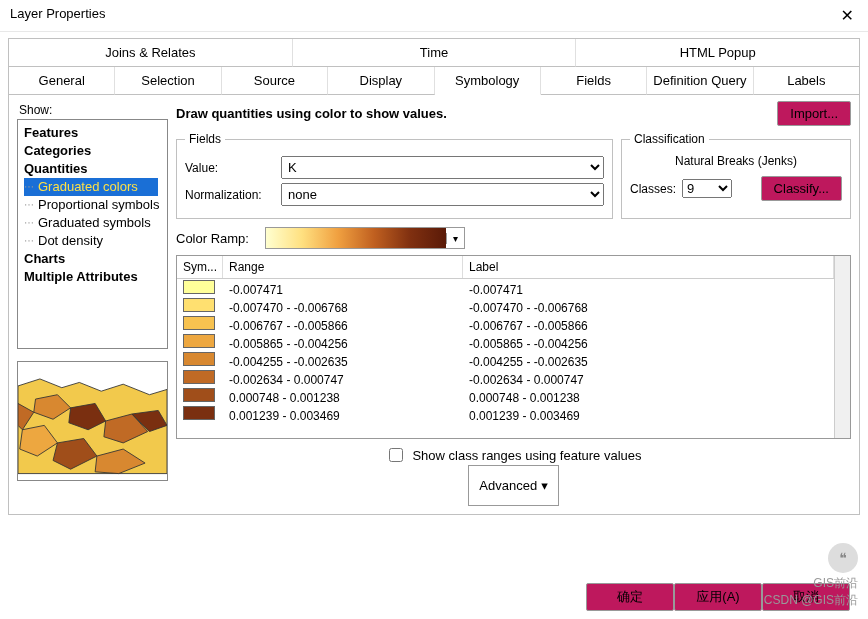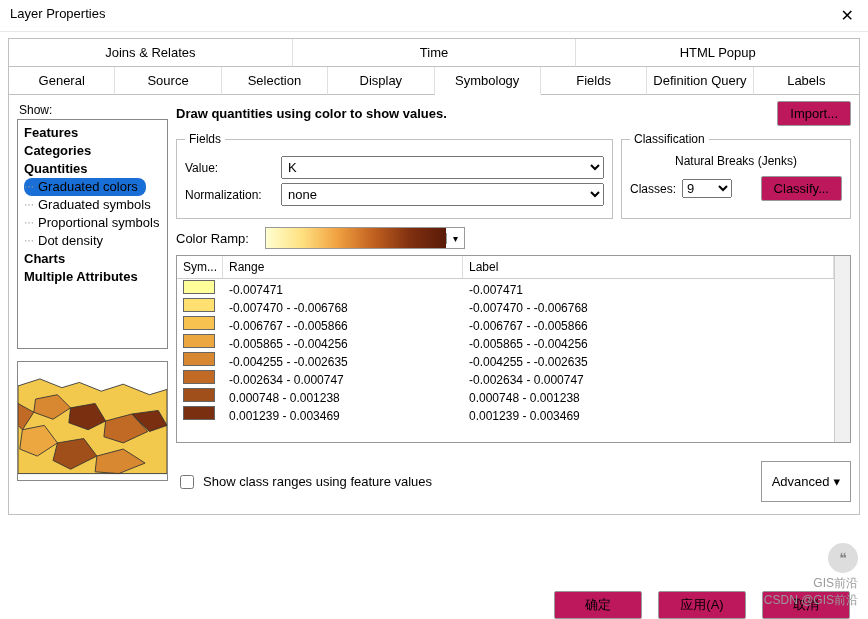--- a/index.html
+++ b/index.html
@@ -14,21 +14,21 @@
 .tab:last-child { border-right: none; }
 .tab.active { font-weight: normal; border-bottom: 1px solid #fff; position: relative; }
 .tabrow.top .tab { border-bottom: 1px solid #c0c0c0; }
 .content { border: 1px solid #c0c0c0; border-top: none; padding: 6px 8px 8px 8px; display: flex; gap: 8px; position: relative; height: 420px; }
 .leftcol { width: 151px; display: flex; flex-direction: column; }
 .show-label { font-size: 12px; margin: 2px 0 2px 2px; }
 .treebox { border: 1px solid #888; height: 230px; padding: 4px 6px; font-size: 13px; line-height: 18px; overflow: hidden; }
 .tree-top { font-weight: bold; }
 .tree-item { padding-left: 14px; position: relative; }
 .tree-item::before { content: '⋯'; position: absolute; left: 0; top: 0; color: #999; font-size: 10px; }
-.tree-item.sel { background: #1a6fd6; color: #000000; display: inline-block; padding-right: 8px; border-radius: 8px; }
+.tree-item.sel { background: #1a6fd6; color: #fde047; display: inline-block; padding-right: 20px; }
 .preview { margin-top: 12px; border: 1px solid #888; height: 120px; background: #fff; position: relative; overflow: hidden; }
 .preview svg { width: 100%; height: 100%; }
 .rightcol { flex: 1; display: flex; flex-direction: column; font-size: 13px; }
 .toprow { display: flex; align-items: center; gap: 8px; }
 .desc { font-weight: bold; flex: 1; }
 .btn { background: #be185d; border: 1px solid #999; padding: 4px 12px; font-size: 13px; cursor: pointer; border-radius: 2px; }
 .fieldsets { display: flex; gap: 8px; margin-top: 6px; }
 fieldset { border: 1px solid #c0c0c0; font-size: 12px; padding: 6px 8px 8px 8px; margin: 0; }
 legend { font-size: 12px; padding: 0 4px; }
 .fs-fields { flex: 1; }
@@ -46,25 +46,25 @@
 .ct-body { flex: 1; overflow: hidden; }
 .ct-head { display: flex; background: #fff; border-bottom: 1px solid #ccc; font-size: 12px; }
 .ct-head > div { padding: 4px 6px; border-right: 1px solid #ddd; }
 .ch-sym { width: 46px; } .ch-range { width: 240px; } .ch-label { flex: 1; }
 .ct-row { display: flex; align-items: flex-end; font-size: 12px; }
 .cr-sym { width: 46px; height: 18px; padding: 1px 6px; }
 .cr-sym .sw { width: 32px; height: 14px; border: 1px solid #666; }
 .cr-range { width: 240px; padding: 0 6px; }
 .cr-label { flex: 1; padding: 0 6px; }
 .ct-scroll { width: 16px; background: #f0f0f0; border-left: 1px solid #ccc; }
-.below-row { display: flex; align-items: center; margin-top: 18px; }
+.below-row { display: flex; align-items: center; margin-top: 6px; flex-direction: column; }
 .chk { display: flex; align-items: center; gap: 6px; flex: 1; font-size: 13px; }
 .chk input { width: 14px; height: 14px; }
 .adv { border: 1px solid #999; padding: 12px 10px; font-size: 13px; display: flex; align-items: center; gap: 4px; cursor: pointer; }
-.footer { position: absolute; bottom: 0; right: 18px; display: flex; gap: 16px; }
+.footer { position: absolute; bottom: 8px; right: 18px; display: flex; gap: 0; }
 .footer .btn { min-width: 88px; }
 .watermark { position: absolute; right: 10px; bottom: 10px; font-size: 12px; color: #999; text-align: right; pointer-events: none; }
 .wm-bubble { width: 30px; height: 30px; border-radius: 50%; background: #ddd; display: inline-flex; align-items: center; justify-content: center; font-size: 14px; color: #888; margin-bottom: 2px; }
 </style>
 </head>
 <body>
 
 <div class="titlebar">
   <span class="title">Layer Properties</span>
   <span class="close-x">✕</span>
@@ -72,40 +72,40 @@
 
 <div class="dialog-body">
   <div class="tabstrip">
     <div class="tabrow top">
       <div class="tab">Joins &amp; Relates</div>
       <div class="tab">Time</div>
       <div class="tab">HTML Popup</div>
     </div>
     <div class="tabrow">
       <div class="tab">General</div>
+      <div class="tab">Selection</div>
       <div class="tab">Source</div>
-      <div class="tab">Selection</div>
       <div class="tab">Display</div>
       <div class="tab active">Symbology</div>
       <div class="tab">Fields</div>
       <div class="tab">Definition Query</div>
       <div class="tab">Labels</div>
     </div>
   </div>
 
   <div class="content">
     <div class="leftcol">
       <div class="show-label">Show:</div>
       <div class="treebox">
         <div class="tree-top">Features</div>
         <div class="tree-top">Categories</div>
         <div class="tree-top">Quantities</div>
         <div><span class="tree-item sel">Graduated colors</span></div>
+        <div class="tree-item">Proportional symbols</div>
         <div class="tree-item">Graduated symbols</div>
-        <div class="tree-item">Proportional symbols</div>
         <div class="tree-item">Dot density</div>
         <div class="tree-top">Charts</div>
         <div class="tree-top">Multiple Attributes</div>
       </div>
       <div class="preview">
         <svg viewBox="0 0 170 120">
           <rect width="170" height="120" fill="#ffffff"></rect>
           <path d="M0 20 L25 12 L50 22 L70 16 L95 26 L120 18 L150 30 L170 24 L170 120 L0 120 Z" fill="#f2c94c" stroke="#333" stroke-width="1"></path>
           <path d="M20 35 L45 30 L60 45 L40 58 L18 50 Z" fill="#d88830" stroke="#333"></path>
           <path d="M60 45 L88 40 L100 60 L80 70 L58 62 Z" fill="#7a2f10" stroke="#333"></path>

